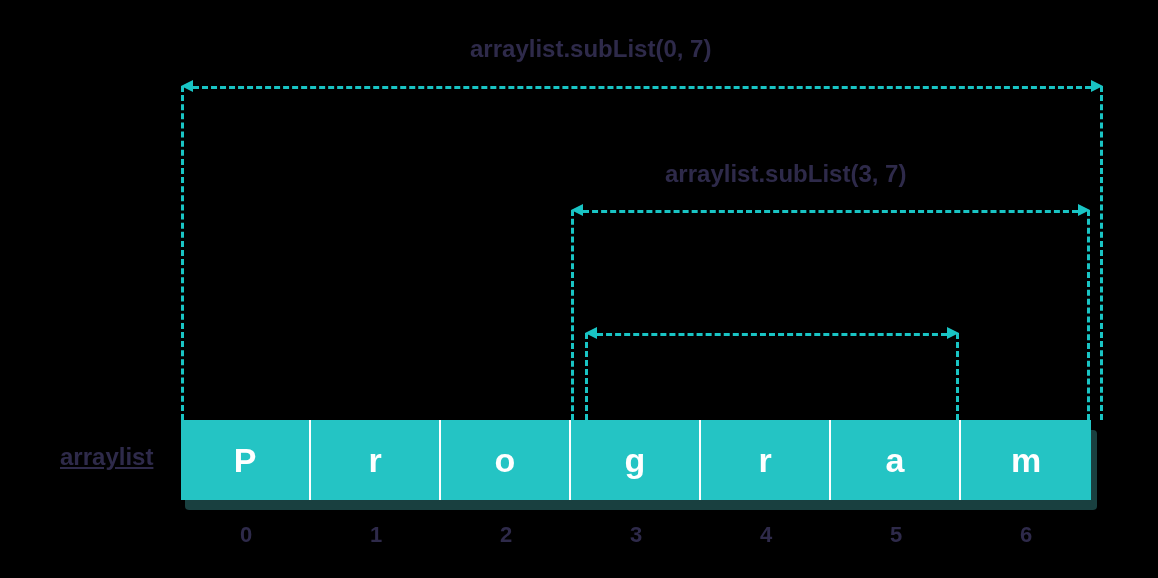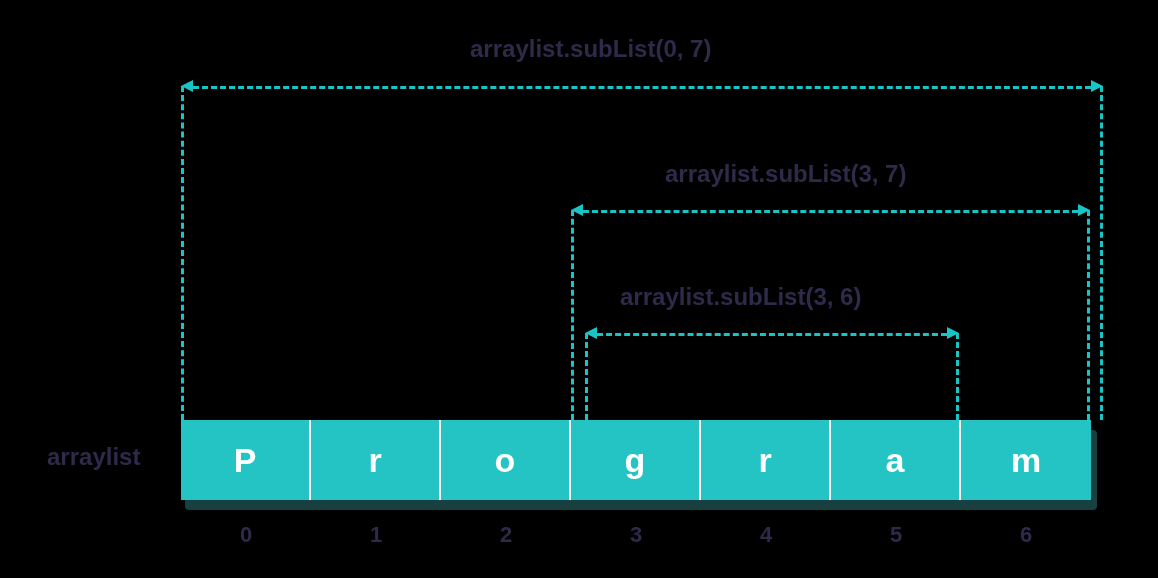--- a/index.html
+++ b/index.html
@@ -107,29 +107,28 @@
   <div class="vline" style="left:1100px; top:86px; height:334px;"></div>
 
   <div class="arrow-label" style="left:665px; top:160px;text-align:right;">arraylist.subList(3, 7)</div>
 
   <div class="dashed-arrow" style="left:583px; top:210px; width:495px;"></div>
   <div class="arrow-head-left" style="left:571px; top:204px;"></div>
   <div class="arrow-head-right" style="left:1078px; top:204px;"></div>
   <div class="vline" style="left:571px; top:210px; height:210px;"></div>
   <div class="vline" style="left:1087px; top:210px; height:210px;"></div>
 
-  <div class="arrow-label" style="left:620px; top:283px;">arraylist.subList(3, 6)</div>
 
   <div class="dashed-arrow" style="left:597px; top:333px; width:350px;"></div>
   <div class="arrow-head-left" style="left:585px; top:327px;"></div>
   <div class="arrow-head-right" style="left:947px; top:327px;"></div>
   <div class="vline" style="left:585px; top:333px; height:87px;"></div>
   <div class="vline" style="left:956px; top:333px; height:87px;"></div>
 
-  <div class="array-label" style="left:47px; top:443px;">arraylist</div>
+  <div class="array-label" style="left:60px; top:443px;text-decoration:underline;">arraylist</div>
 
   <div class="array-shadow" style="left:185px; top:430px; width:912px; height:80px;"></div>
 
   <div class="array-box" style="left:181px; top:420px;">
     <div class="cell">P</div>
     <div class="cell">r</div>
     <div class="cell">o</div>
     <div class="cell">g</div>
     <div class="cell">r</div>
     <div class="cell">a</div>

